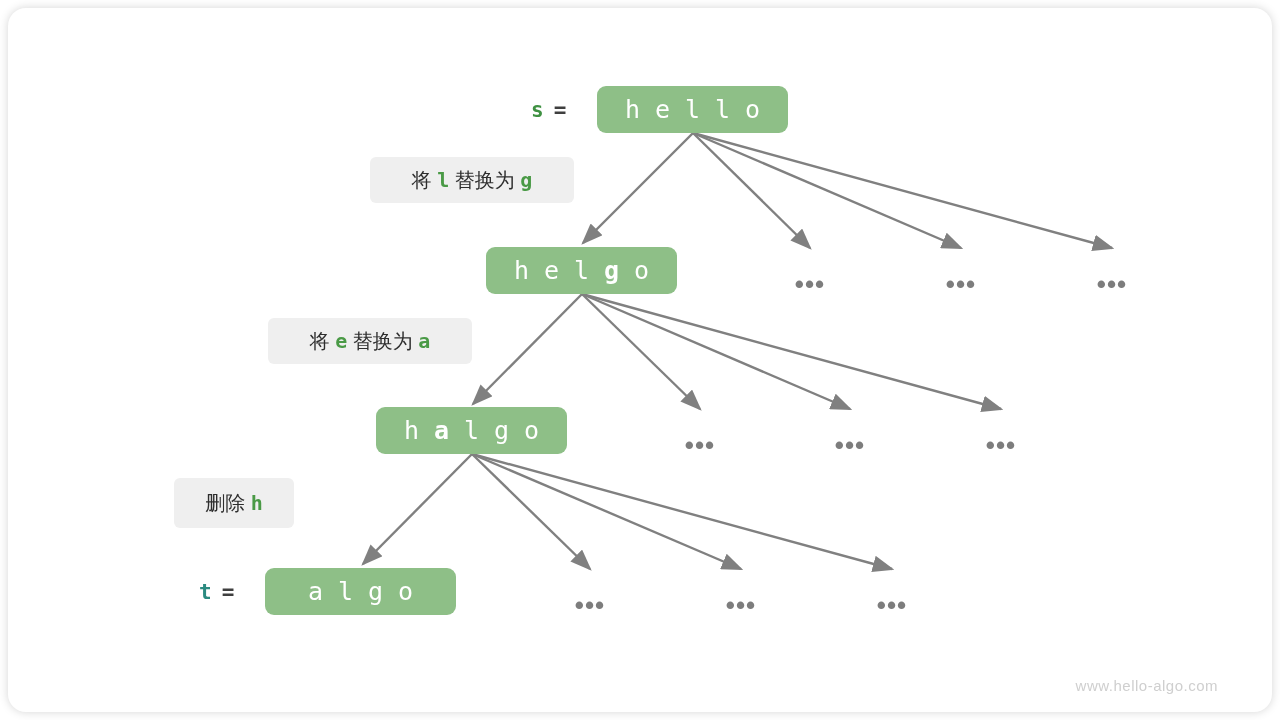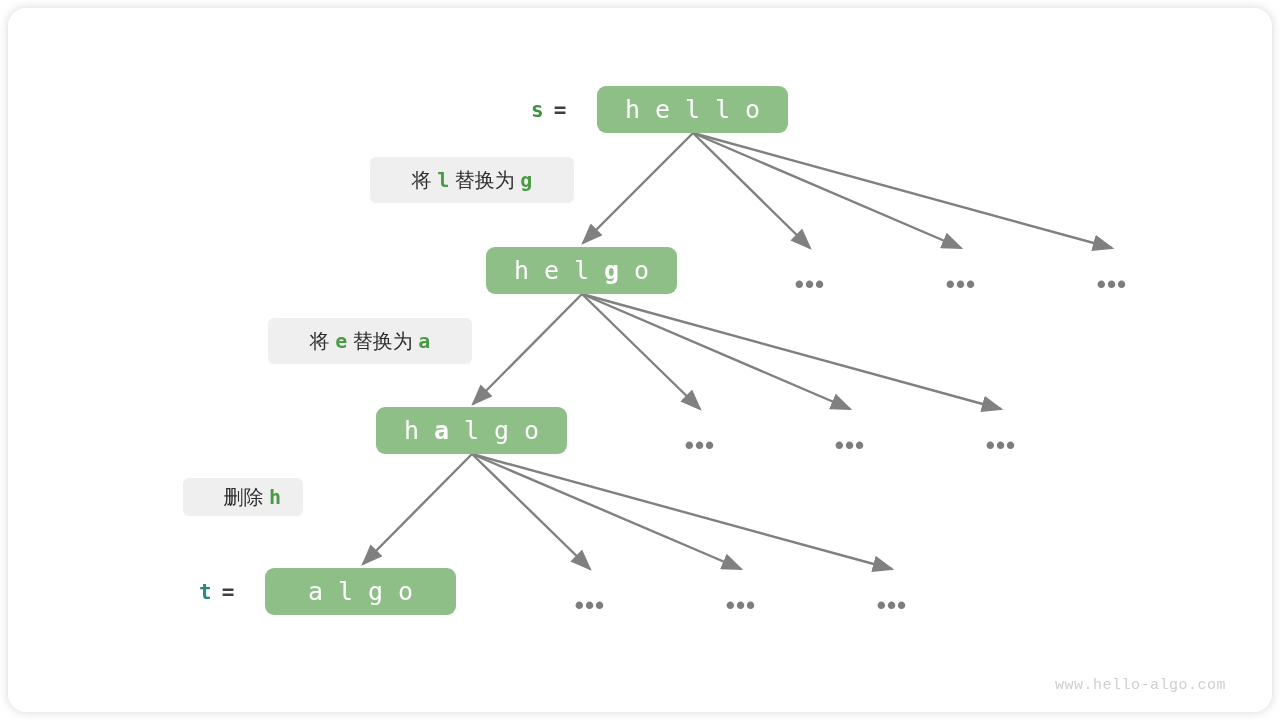--- a/index.html
+++ b/index.html
@@ -75,23 +75,23 @@
     color: #7d7d7d;
     font-size: 26px;
     font-weight: bold;
     line-height: 1;
     letter-spacing: 1px;
     font-family: "Liberation Sans", "DejaVu Sans", sans-serif;
     white-space: pre;
   }
   #watermark {
     position: absolute;
-    right: 54px; bottom: 26px;
+    right: 62px; bottom: 26px;
     color: #cfcfcf;
-    font-family: Liberation Mono, monospace;
+    font-family: Liberation Sans, sans-serif;
     font-size: 15px;
     letter-spacing: 0.5px;
     white-space: pre;
   }
 </style>
 </head>
 <body>
 
 <div id="canvas">
   <div id="card"></div>
@@ -120,21 +120,21 @@
 
   <div id="nodes-group">
       <div class="node" style="left: 597px; top: 86px; width: 191px; height: 47px; background: rgb(142, 191, 135); color: rgb(255, 255, 255);"><span class="ch">h</span><span class="ch">e</span><span class="ch">l</span><span class="ch">l</span><span class="ch">o</span></div>
       <div class="node" style="left: 486px; top: 247px; width: 191px; height: 47px; background: rgb(142, 191, 135); color: rgb(255, 255, 255);"><span class="ch">h</span><span class="ch">e</span><span class="ch">l</span><span class="ch hl">g</span><span class="ch">o</span></div>
       <div class="node" style="left: 376px; top: 407px; width: 191px; height: 47px; background: rgb(142, 191, 135); color: rgb(255, 255, 255);"><span class="ch">h</span><span class="ch hl">a</span><span class="ch">l</span><span class="ch">g</span><span class="ch">o</span></div>
       <div class="node" style="left: 265px; top: 568px; width: 191px; height: 47px; background: rgb(142, 191, 135); color: rgb(255, 255, 255);"><span class="ch">a</span><span class="ch">l</span><span class="ch">g</span><span class="ch">o</span></div>
     </div>
   <div id="ops-group">
       <div class="oplabel" style="left: 370px; top: 157px; width: 204px; height: 46px; background: rgb(239, 239, 239); color: rgb(46, 46, 46);"><span>将</span><span>&nbsp;</span><span class="tok" style="color: rgb(74, 154, 70);">l</span><span>&nbsp;</span><span>替换为</span><span>&nbsp;</span><span class="tok" style="color: rgb(74, 154, 70);">g</span></div>
       <div class="oplabel" style="left: 268px; top: 318px; width: 204px; height: 46px; background: rgb(239, 239, 239); color: rgb(46, 46, 46);"><span>将</span><span>&nbsp;</span><span class="tok" style="color: rgb(74, 154, 70);">e</span><span>&nbsp;</span><span>替换为</span><span>&nbsp;</span><span class="tok" style="color: rgb(74, 154, 70);">a</span></div>
-      <div class="oplabel" style="left: 183px; top: 478px; width: 120px; height: 38px; background: rgb(239, 239, 239); color: rgb(46, 46, 46); justify-content: flex-end;"><span>删除</span><span>&nbsp;</span><span class="tok" style="color: rgb(74, 154, 70);">h</span></div>
+      <div class="oplabel" style="left: 174px; top: 478px; width: 120px; height: 50px; background: rgb(239, 239, 239); color: rgb(46, 46, 46);"><span>删除</span><span>&nbsp;</span><span class="tok" style="color: rgb(74, 154, 70);">h</span></div>
     </div>
   <div id="ellipses-group">
       <div class="ellipsis" style="left: 790px; top: 271px; width: 40px; text-align: center; color: rgb(125, 125, 125);">•••</div>
       <div class="ellipsis" style="left: 941px; top: 271px; width: 40px; text-align: center; color: rgb(125, 125, 125);">•••</div>
       <div class="ellipsis" style="left: 1092px; top: 271px; width: 40px; text-align: center; color: rgb(125, 125, 125);">•••</div>
       <div class="ellipsis" style="left: 680px; top: 432px; width: 40px; text-align: center; color: rgb(125, 125, 125);">•••</div>
       <div class="ellipsis" style="left: 830px; top: 432px; width: 40px; text-align: center; color: rgb(125, 125, 125);">•••</div>
       <div class="ellipsis" style="left: 981px; top: 432px; width: 40px; text-align: center; color: rgb(125, 125, 125);">•••</div>
       <div class="ellipsis" style="left: 570px; top: 592px; width: 40px; text-align: center; color: rgb(125, 125, 125);">•••</div>
       <div class="ellipsis" style="left: 721px; top: 592px; width: 40px; text-align: center; color: rgb(125, 125, 125);">•••</div>

